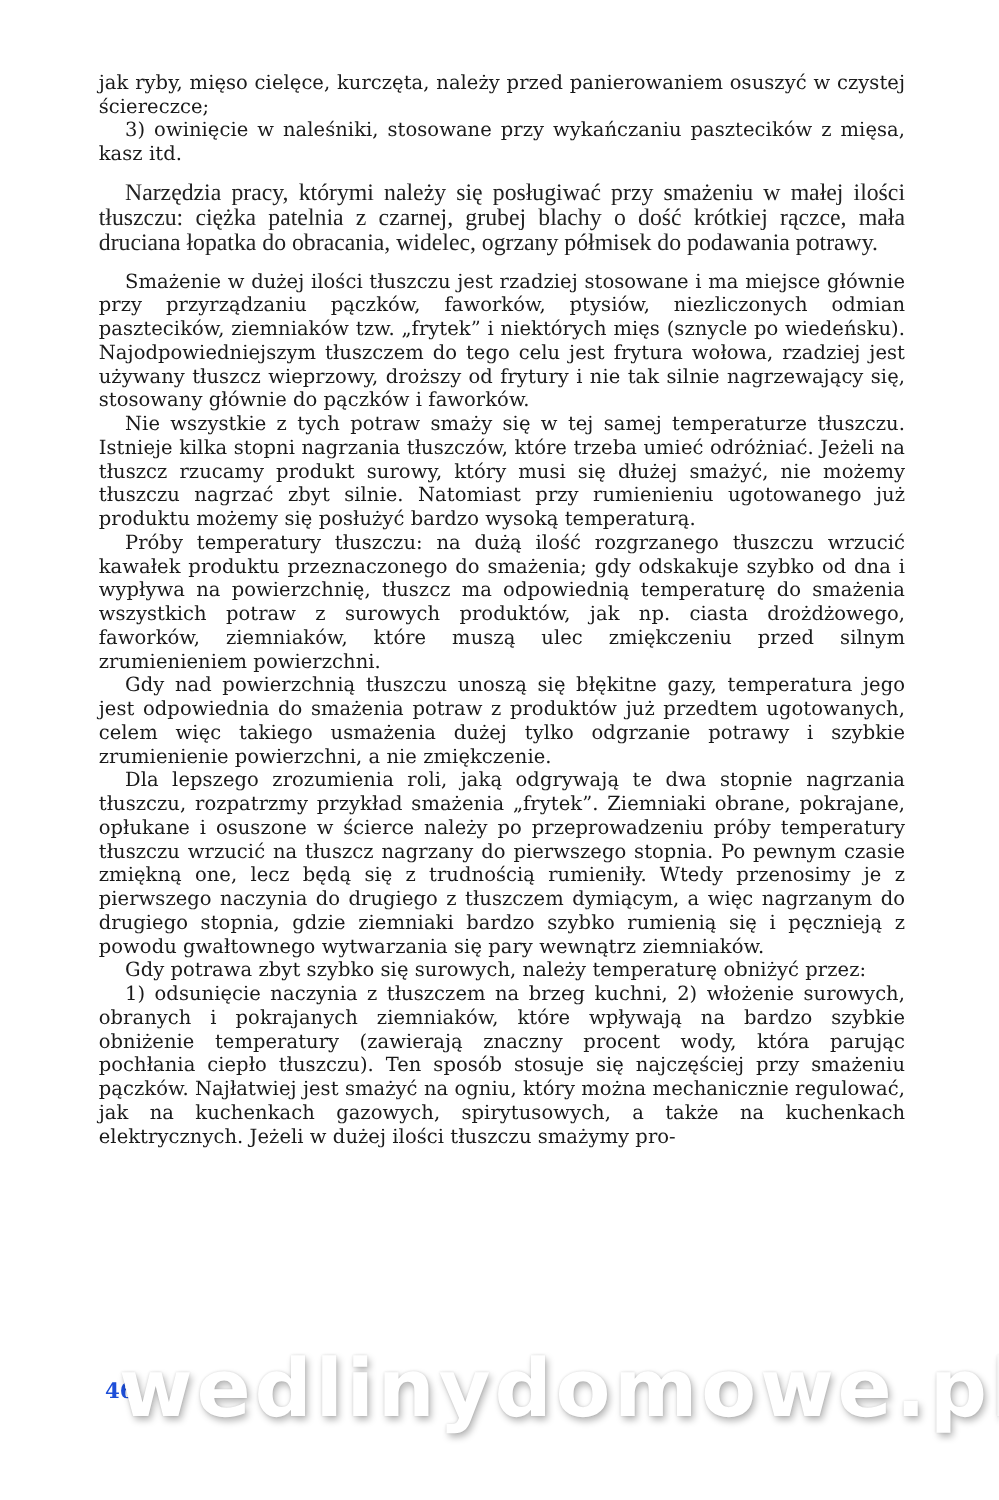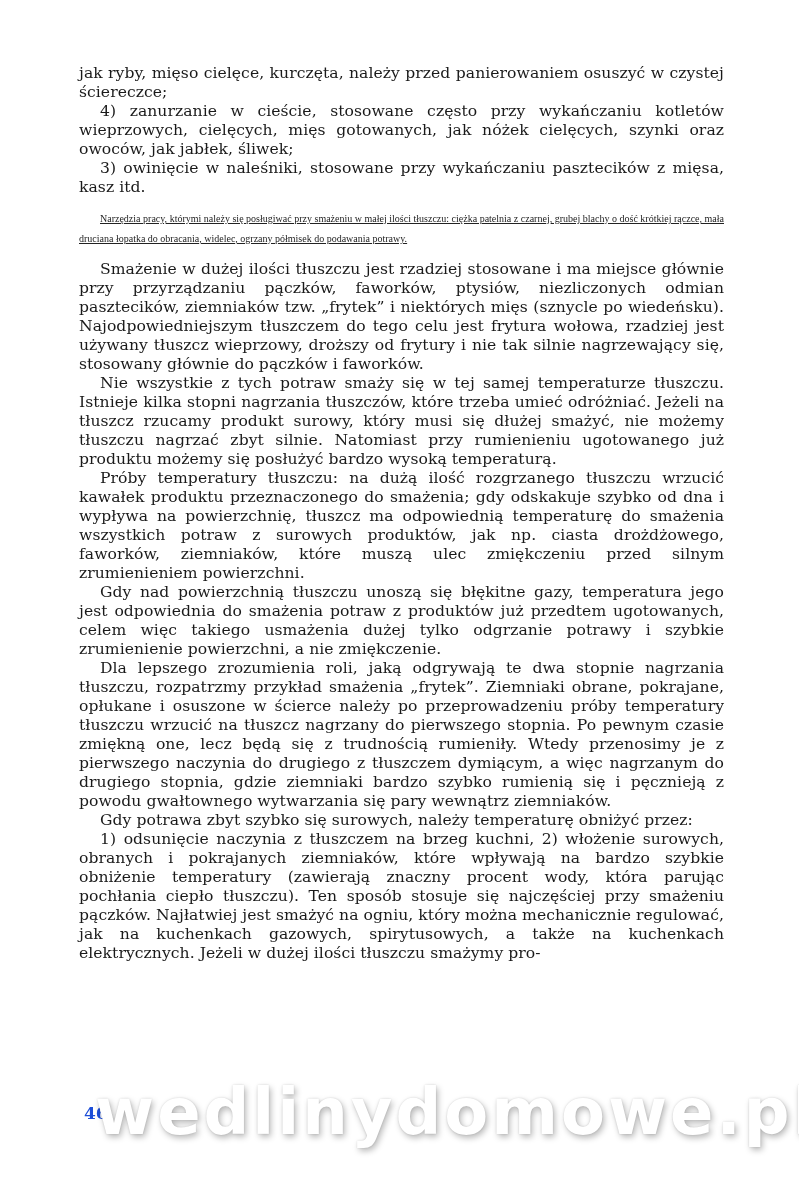--- a/index.html
+++ b/index.html
@@ -11,44 +11,43 @@
     width: 799px;
     height: 1200px;
     position: relative;
     overflow: hidden;
     font-family: "DejaVu Serif", "Liberation Serif", serif;
     color: #1a1a1a;
   }
   .page {
     position: absolute;
     left: 79px;
-    top: 64px;
+    top: 57px;
     width: 645px;
   }
   .para {
     margin: 0;
     font-size: 15.6px;
     line-height: 19px;
     text-align: justify;
     text-align-last: left;
     letter-spacing: 0.05px;
   }
   .para.indent {
     text-indent: 21px;
   }
   .note {
     margin: 12px 0 11px 0;
     font-family: "Liberation Serif", "DejaVu Serif", serif;
-    font-size: 10px;
+    font-size: 19px;
     line-height: 20px;
     text-align: justify;
     text-align-last: left;
     text-indent: 21px;
     color: #222;
-    text-decoration: underline;
   }
   .gap-after-note {
     margin-top: 2px;
   }
   .page-number {
     position: absolute;
     left: 84px;
     top: 1103px;
     font-family: "DejaVu Serif", serif;
     font-weight: bold;
@@ -67,21 +66,20 @@
     text-shadow: 2px 3px 6px rgba(0,0,0,0.28), 0 0 2px rgba(0,0,0,0.15);
     white-space: nowrap;
     pointer-events: none;
   }
 </style>
 </head>
 <body>
 
 <div class="page">
   <p class="para">jak ryby, mięso cielęce, kurczęta, należy przed panierowaniem osuszyć w czystej ściereczce;</p>
-  <p class="para indent">4) zanurzanie w cieście, stosowane często przy wykańczaniu kotletów wieprzowych, cielęcych, mięs gotowanych, jak nóżek cielęcych, szynki oraz owoców, jak jabłek, śliwek;</p>
   <p class="para indent">3) owinięcie w naleśniki, stosowane przy wykańczaniu pasztecików z mięsa, kasz itd.</p>
 
   <p class="note">Narzędzia pracy, którymi należy się posługiwać przy smażeniu w małej ilości tłuszczu: ciężka patelnia z czarnej, grubej blachy o dość krótkiej rączce, mała druciana łopatka do obracania, widelec, ogrzany półmisek do podawania potrawy.</p>
 
   <p class="para indent gap-after-note">Smażenie w dużej ilości tłuszczu jest rzadziej stosowane i ma miejsce głównie przy przyrządzaniu pączków, faworków, ptysiów, niezliczonych odmian pasztecików, ziemniaków tzw. „frytek” i niektórych mięs (sznycle po wiedeńsku). Najodpowiedniejszym tłuszczem do tego celu jest frytura wołowa, rzadziej jest używany tłuszcz wieprzowy, droższy od frytury i nie tak silnie nagrzewający się, stosowany głównie do pączków i faworków.</p>
   <p class="para indent">Nie wszystkie z tych potraw smaży się w tej samej temperaturze tłuszczu. Istnieje kilka stopni nagrzania tłuszczów, które trzeba umieć odróżniać. Jeżeli na tłuszcz rzucamy produkt surowy, który musi się dłużej smażyć, nie możemy tłuszczu nagrzać zbyt silnie. Natomiast przy rumienieniu ugotowanego już produktu możemy się posłużyć bardzo wysoką temperaturą.</p>
   <p class="para indent">Próby temperatury tłuszczu: na dużą ilość rozgrzanego tłuszczu wrzucić kawałek produktu przeznaczonego do smażenia; gdy odskakuje szybko od dna i wypływa na powierzchnię, tłuszcz ma odpowiednią temperaturę do smażenia wszystkich potraw z surowych produktów, jak np. ciasta drożdżowego, faworków, ziemniaków, które muszą ulec zmiękczeniu przed silnym zrumienieniem powierzchni.</p>
   <p class="para indent">Gdy nad powierzchnią tłuszczu unoszą się błękitne gazy, temperatura jego jest odpowiednia do smażenia potraw z produktów już przedtem ugotowanych, celem więc takiego usmażenia dużej tylko odgrzanie potrawy i szybkie zrumienienie powierzchni, a nie zmiękczenie.</p>
   <p class="para indent">Dla lepszego zrozumienia roli, jaką odgrywają te dwa stopnie nagrzania tłuszczu, rozpatrzmy przykład smażenia „frytek”. Ziemniaki obrane, pokrajane, opłukane i osuszone w ścierce należy po przeprowadzeniu próby temperatury tłuszczu wrzucić na tłuszcz nagrzany do pierwszego stopnia. Po pewnym czasie zmiękną one, lecz będą się z trudnością rumieniły. Wtedy przenosimy je z pierwszego naczynia do drugiego z tłuszczem dymiącym, a więc nagrzanym do drugiego stopnia, gdzie ziemniaki bardzo szybko rumienią się i pęcznieją z powodu gwałtownego wytwarzania się pary wewnątrz ziemniaków.</p>
   <p class="para indent">Gdy potrawa zbyt szybko się surowych, należy temperaturę obniżyć przez:</p>

